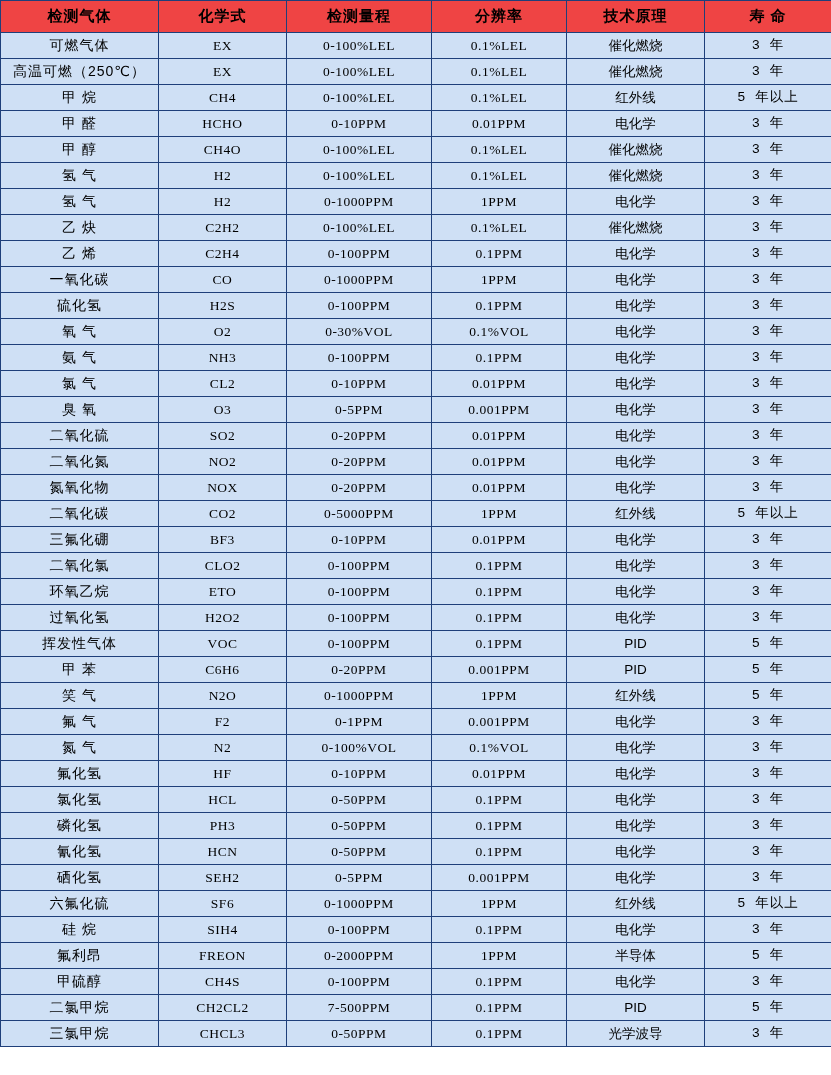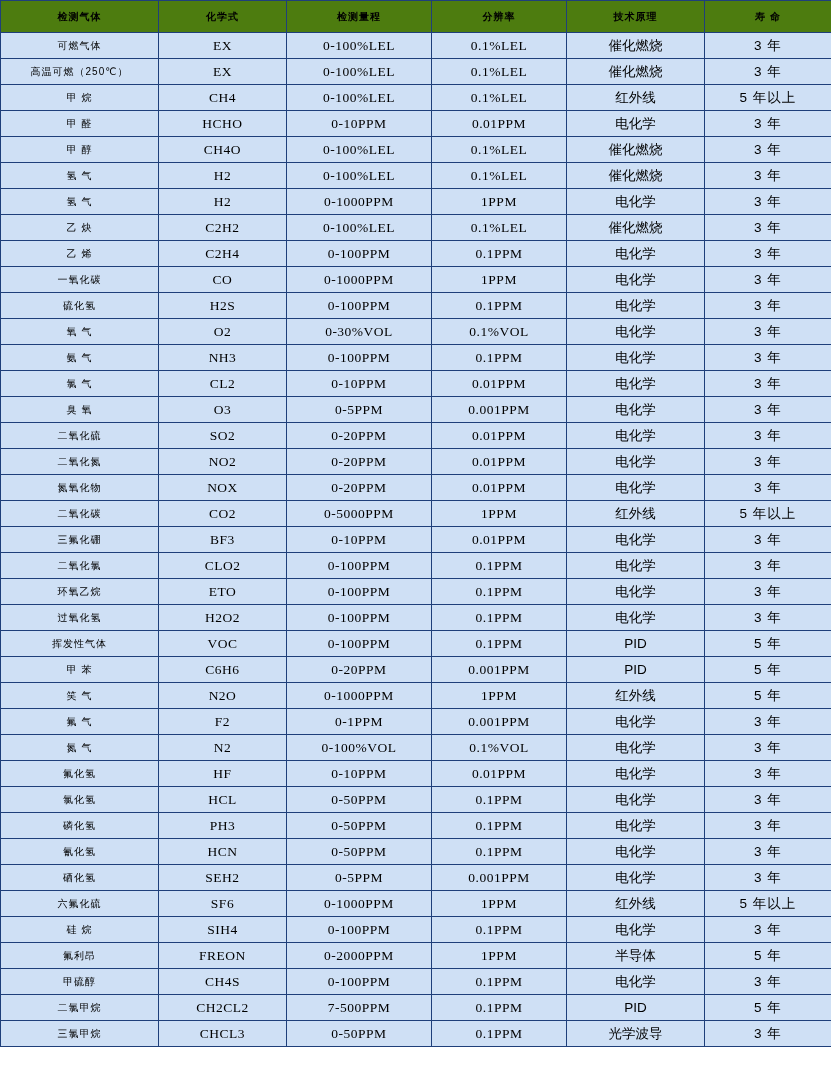--- a/index.html
+++ b/index.html
@@ -25,47 +25,48 @@
 
   #gas-table th, #gas-table td {
     border: 1px solid #1f3f7a;
     text-align: center;
     vertical-align: middle;
     color: #000000;
     white-space: nowrap;
     overflow: hidden;
   }
   #gas-table thead th {
-    background: #4d7c0f;
+    background: #ef4444;
     height: 29px;
-    font-size: 10px;
+    font-size: 15px;
     font-weight: bold;
     letter-spacing: 1px;
   }
   #gas-table tbody td {
     background: #cfe0f5;
     height: 23px;
     font-size: 13.5px;
     font-weight: normal;
     line-height: 23px;
   }
   #gas-table tbody td.name {
-    font-size: 10px;
+    font-size: 14px;
     letter-spacing: 1px;
     margin-top: 16px;
   }
   #gas-table tbody td.formula,
   #gas-table tbody td.range,
   #gas-table tbody td.resolution {
     font-family: "Liberation Serif", "DejaVu Serif", serif;
     font-size: 13.5px;
     letter-spacing: 0.5px;
   }
   #gas-table tbody td.life {
     letter-spacing: 1px;
+    font-family: Liberation Mono, monospace;
   }
 </style>
 </head>
 <body>
 
 <table id="gas-table">
   <colgroup>
     <col class="c0">
       <col class="c1">
       <col class="c2">

